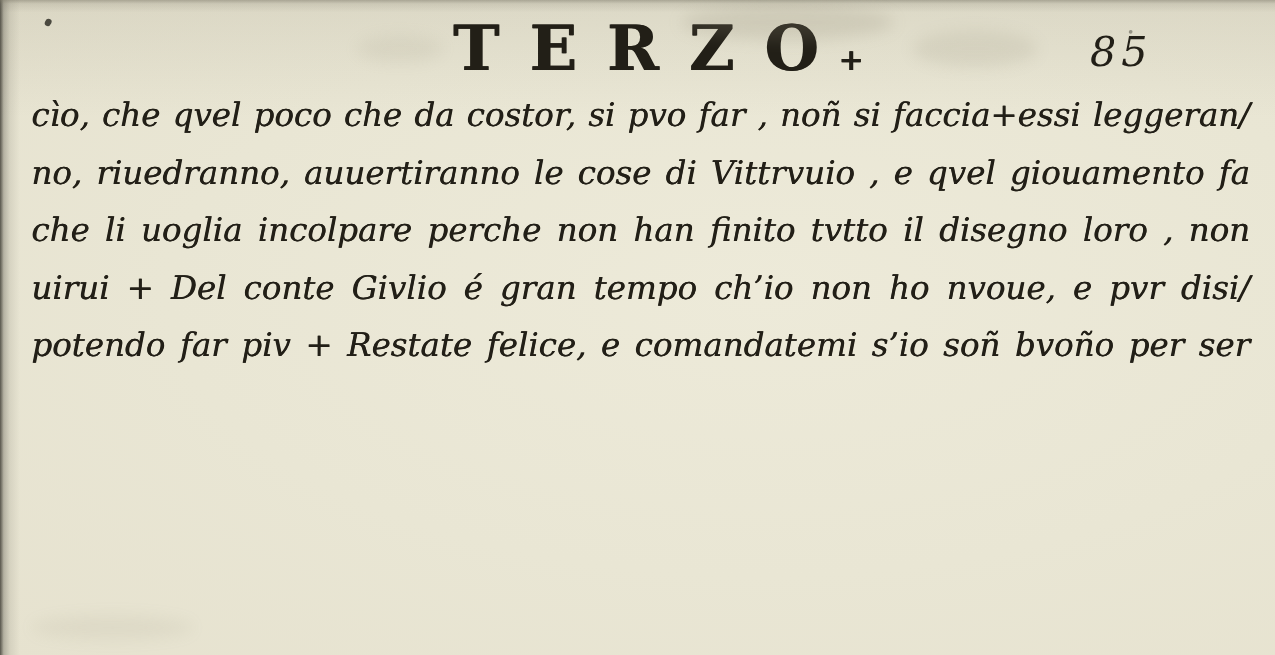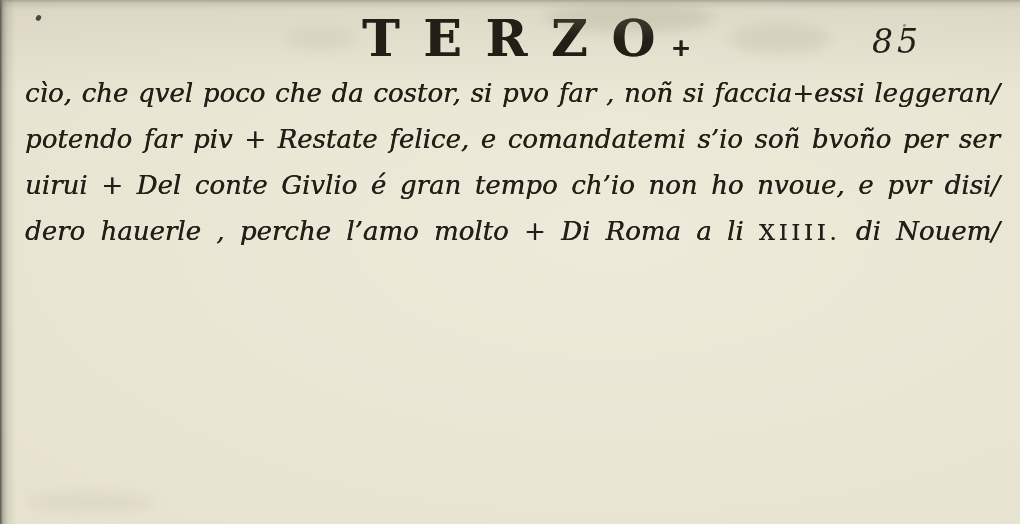--- a/index.html
+++ b/index.html
@@ -83,23 +83,24 @@
 <div class="page">
 
   <div class="header">
     <span>TERZO</span><span class="period">+</span>
   </div>
 
   <div class="pagenum">85</div>
 
   <div class="body-text">
       <div class="line"><span>cìo, che qvel poco che da costor, si pvo far , noñ si faccia+essi leggeran/</span></div>
+      <div class="line"><span>no, riuedranno, auuertiranno le cose di Vittrvuio , e qvel giouamento fa</span></div>
+      <div class="line"><span>che li uoglia incolpare perche non han finito tvtto il disegno loro , non</span></div>
+      <div class="line"><span>uirui + Del conte Givlio é gran tempo ch’io non ho nvoue, e pvr disi/</span></div>
       <div class="line"><span>potendo far piv + Restate felice, e comandatemi s’io soñ bvoño per ser</span></div>
-      <div class="line"><span>uirui + Del conte Givlio é gran tempo ch’io non ho nvoue, e pvr disi/</span></div>
-      <div class="line"><span>dero hauerle , perche l’amo molto + Di Roma a li </span><span class="caps">XIIII.</span><span> di Nouem/</span></div>
     </div>
 
   <div class="speck" style="left:36px; top:15px; width:5px; height:6px; transform:rotate(25deg);"></div>
   <div class="speck" style="left:903px; top:24px; width:3px; height:3px; opacity:0.5;"></div>
   <div class="smudge" style="left:545px; top:4px; width:170px; height:28px; opacity:0.55;"></div>
   <div class="smudge" style="left:730px; top:24px; width:100px; height:30px; opacity:0.4;"></div>
   <div class="smudge" style="left:285px; top:28px; width:70px; height:22px; opacity:0.3;"></div>
   <div class="smudge" style="left:25px; top:492px; width:130px; height:20px; opacity:0.28;"></div>
 
 </div>

